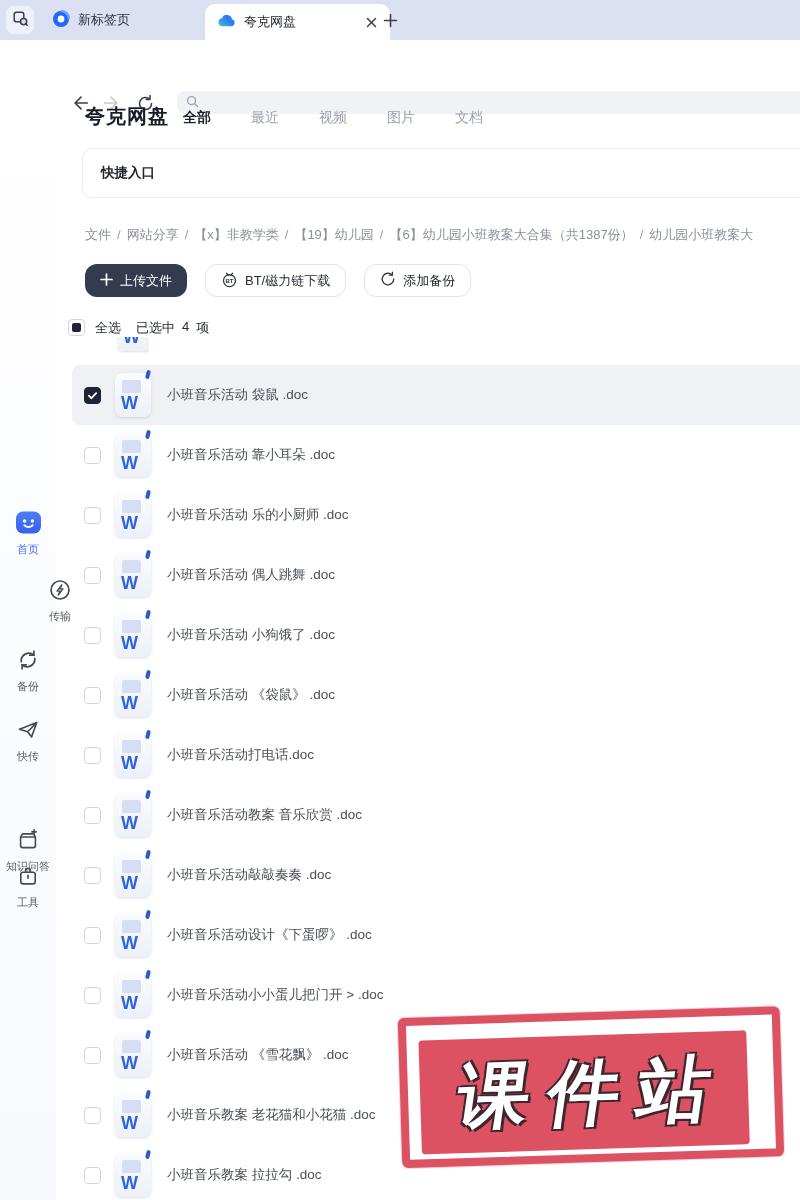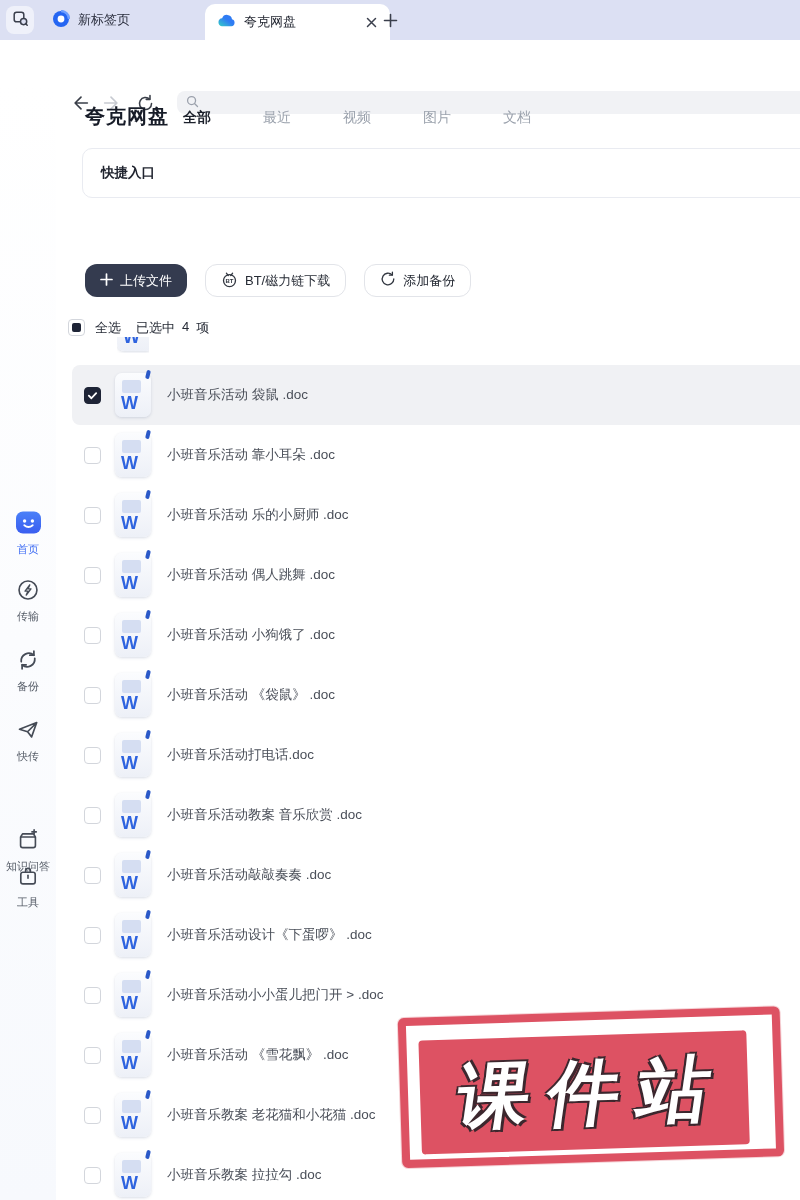--- a/index.html
+++ b/index.html
@@ -30,21 +30,21 @@
 
   
   .sidebar{position:absolute;left:0;top:84px;width:56px;height:1116px;
        background:linear-gradient(180deg,#ffffff,#f7f9fd);}
   .side-item{position:absolute;left:0;width:56px;text-align:center;cursor:pointer;}
   .side-item .lbl{display:block;font-size:11px;color:#545b66;margin-top:3px;letter-spacing:0;}
   .side-item.active .lbl{color:#3d6bf3;}
 
   
   .page-title{position:absolute;left:85px;top:103px;font-size:20px;font-weight:700;color:#171c28;letter-spacing:1px;}
-  .nav-tabs{position:absolute;left:183px;top:109px;display:flex;gap:52px;font-size:14px;}
+  .nav-tabs{position:absolute;left:183px;top:109px;display:flex;gap:40px;font-size:14px;}
   .nav-tab{color:#9aa1ac;cursor:pointer;white-space:nowrap;}
   .nav-tab.active{color:#1c212c;font-weight:700;}
 
   .quick-card{position:absolute;left:82px;top:148px;width:756px;height:50px;border:1px solid #e9ebf1;
        border-radius:10px;display:flex;align-items:center;padding-left:18px;box-sizing:border-box;cursor:pointer;}
   .quick-title{font-size:13.5px;font-weight:700;color:#20242f;}
 
   .breadcrumb{position:absolute;left:85px;top:226px;width:715px;overflow:hidden;white-space:nowrap;
        font-size:13px;color:#8a909b;}
   .crumb{color:#8a909b;cursor:pointer;text-decoration:none;}
@@ -181,21 +181,21 @@
               </linearGradient>
             </defs>
           <rect x="1" y="1.5" width="25" height="22" rx="7" fill="url(#hg)"></rect>
           <circle cx="9.6" cy="11" r="1.7" fill="#fff"></circle>
             <circle cx="17.4" cy="11" r="1.7" fill="#fff"></circle>
           <path d="M9.3 15.2 q4.2 3.6 8.4 0" stroke="#fff" stroke-width="1.8" fill="none" stroke-linecap="round"></path>
         </svg>
       </span>
       <span class="lbl">首页</span>
     </div>
-    <div class="side-item" style="top:494px;">
+    <div class="side-item" style="top:494px;padding-left:32px;">
       <span>
         <svg width="24" height="24" viewBox="0 0 22 22">
             <circle cx="11" cy="11" r="8.2" fill="none" stroke="#454b56" stroke-width="1.5"></circle>
             <path d="M12.6 6.3 L8.3 12 h2.8 L9.4 15.7 L13.7 10 h-2.8 Z" fill="none" stroke="#454b56" stroke-width="1.3" stroke-linejoin="round"></path>
           </svg>
       </span>
       <span class="lbl">传输</span>
     </div>
     <div class="side-item" style="top:564px;">
       <span>
@@ -244,20 +244,23 @@
     <span class="nav-tab">最近</span>
     <span class="nav-tab">视频</span>
     <span class="nav-tab">图片</span>
     <span class="nav-tab">文档</span>
   </div>
 
   <div class="quick-card">
     <span class="quick-title nowrap">快捷入口</span>
   </div>
 
+  <div class="breadcrumb">
+    <span class="crumb">文件</span><span class="crumb-sep">/</span><span class="crumb">网站分享</span><span class="crumb-sep">/</span><span class="crumb">【x】非教学类</span><span class="crumb-sep">/</span><span class="crumb">【19】幼儿园</span><span class="crumb-sep">/</span><span class="crumb">【6】幼儿园小班教案大合集（共1387份）</span><span class="crumb-sep">/</span><span class="crumb">幼儿园小班教案大</span>
+  </div>
 
   <div class="actions-row">
     <div class="btn btn-dark">
       <span>
         <svg width="13" height="13" viewBox="0 0 13 13">
             <path d="M6.5 1 V12 M1 6.5 H12" stroke="#fff" stroke-width="1.7" stroke-linecap="round"></path>
           </svg>
       </span>
       <span>上传文件</span>
     </div>

